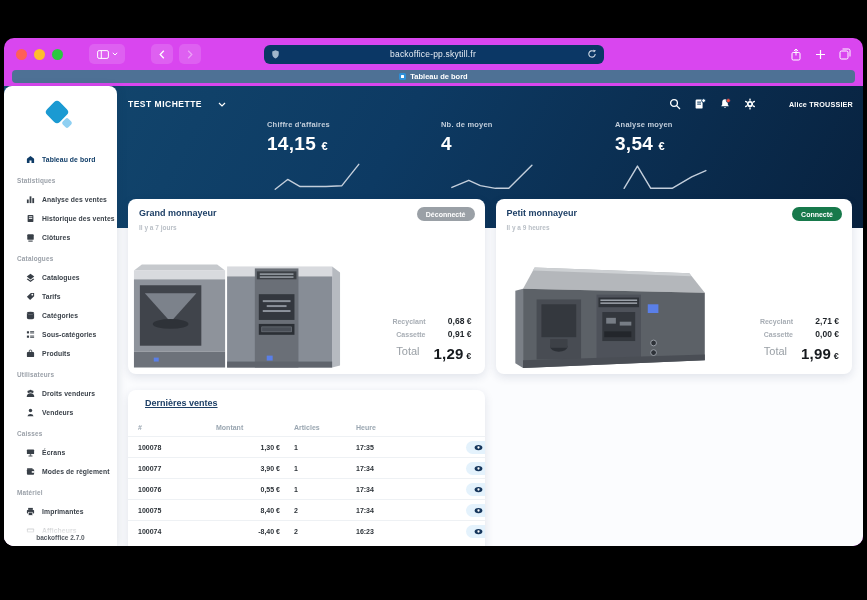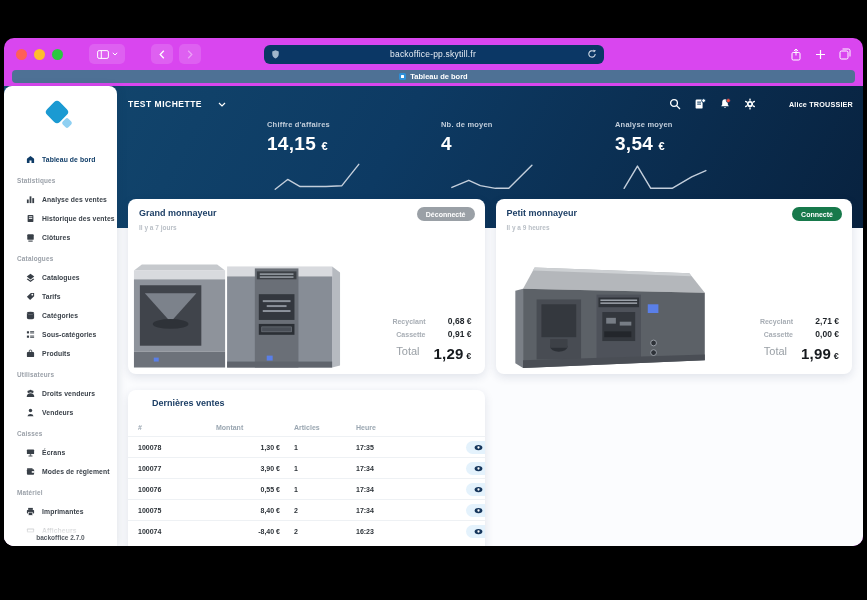--- a/index.html
+++ b/index.html
@@ -70,21 +70,21 @@
   .amounts { position:absolute; right:13px; bottom:12px; text-align:right; }
   .amount-line { display:flex; justify-content:flex-end; gap:6px; align-items:baseline; margin-bottom:3px; }
   .amount-line .al { font-size:7px; color:#a7adb4; font-weight:bold; }
   .amount-line .av { font-size:8.5px; color:#1e2328; font-weight:bold; min-width:40px; }
   .total-line { display:flex; justify-content:flex-end; gap:14px; align-items:flex-start; margin-top:6px; }
   .total-line .tl { font-size:11px; color:#9aa0a6; }
   .total-line .tv { font-size:15px; color:#15191d; font-weight:bold; letter-spacing:.2px; }
   .total-line .tu { font-size:9px; font-weight:bold; }
 
   .sales-card { margin-top:16px; width:calc(50% - 5.5px); height:168px; padding-top:8px; overflow:hidden; }
-  .sales-title { font-size:9px; font-weight:bold; color:#1d3f66; padding-left:24px; }
+  .sales-title { font-size:9px; font-weight:bold; color:#1d3f66; padding-left:17px;text-decoration:underline; }
   .sales-grid { margin-top:10px; }
   .srow { display:grid; grid-template-columns:78px 78px 62px 110px 1fr; align-items:center; height:21px; padding:0 10px; }
   .srow.head { height:18px; }
   .srow.head span { font-size:7px; color:#9aa6b1; font-weight:bold; }
   .srow:not(.head) { border-top:1px solid #eef1f4; }
   .srow .c0 { font-size:7px; font-weight:bold; color:#2c3238; }
   .srow .c1 { font-size:7px; font-weight:bold; color:#2c3238; text-align:right; padding-right:14px; }
   .srow.head .c1 { text-align:left; padding-right:0; }
   .srow .c2 { font-size:7px; font-weight:bold; color:#2c3238; }
   .srow .c3 { font-size:7px; font-weight:bold; color:#2c3238; }

